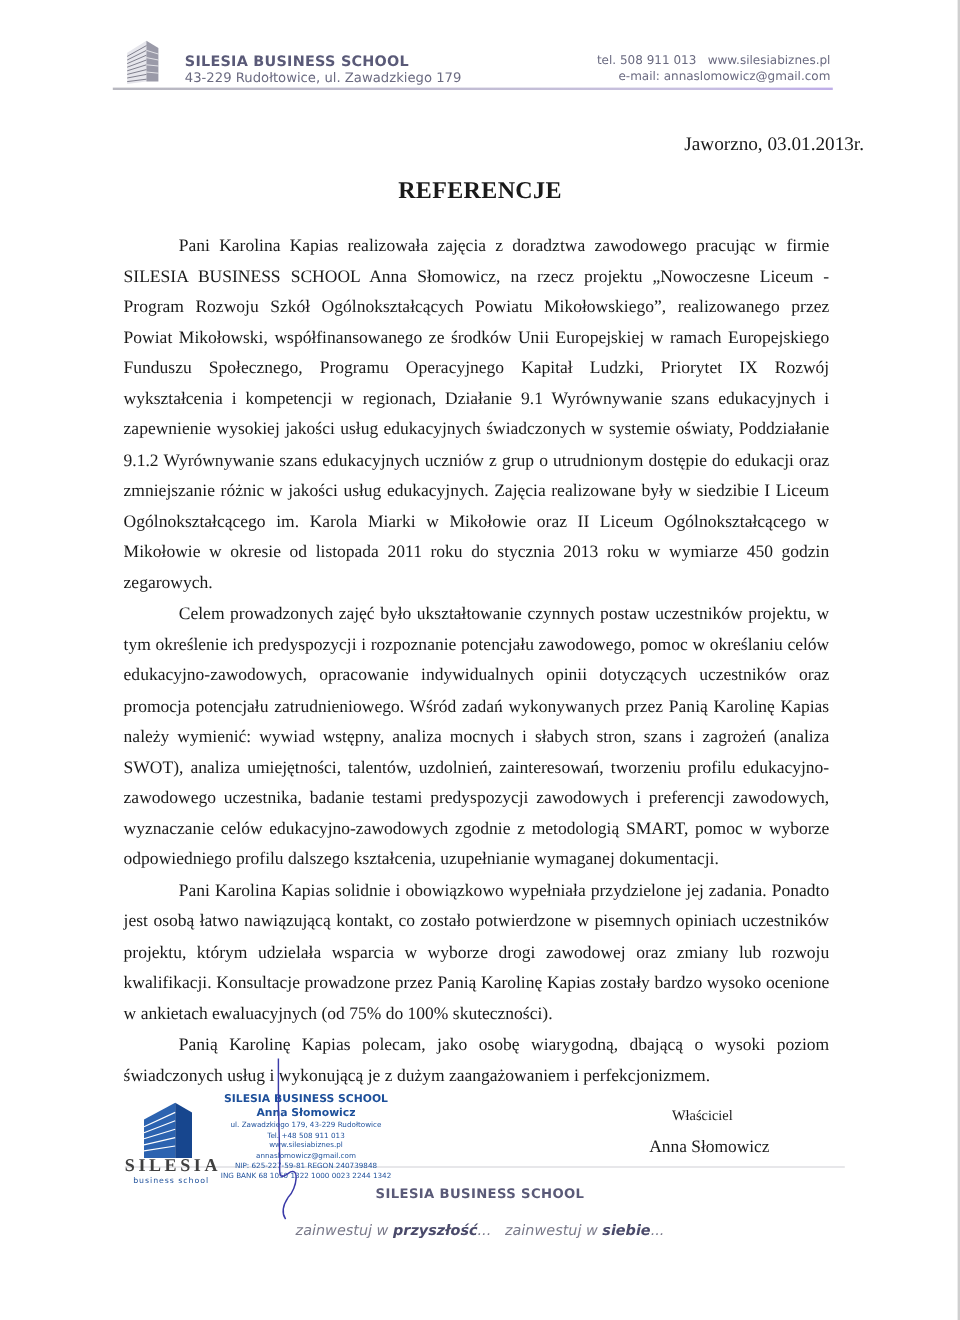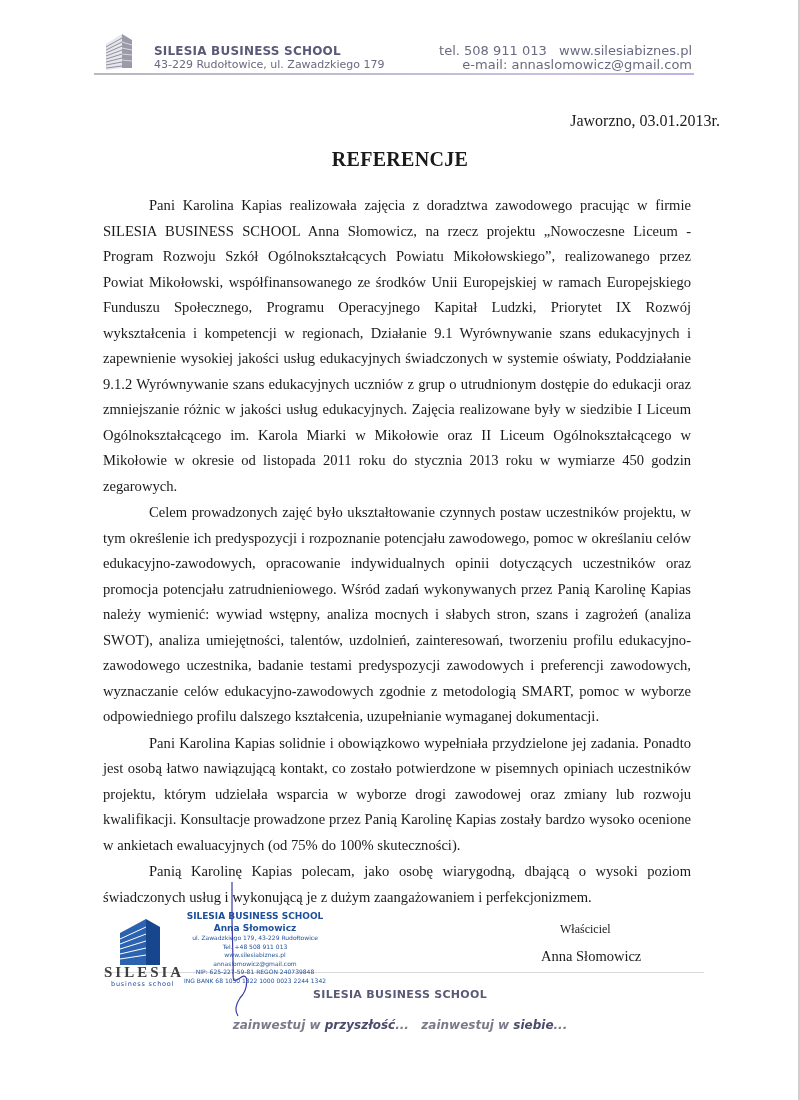--- a/index.html
+++ b/index.html
@@ -6,21 +6,21 @@
     body {
       width: 800px; height: 1100px; position: relative; overflow: hidden;
       font-family: "Liberation Serif", "DejaVu Serif", serif; color: #1a1a1a;
     }
     .abs { position: absolute; }
 
     
     .lh-logo { left: 100px; top: 32px; width: 34px; height: 40px; }
     .lh-name { left: 154px; top: 44px; font-family: "DejaVu Sans", sans-serif; font-weight: bold; font-size: 12px; color: #5a5a78; letter-spacing: 0.2px; }
     .lh-addr { left: 154px; top: 58px; font-family: "DejaVu Sans", sans-serif; font-size: 11px; color: #6a6a80; }
-    .lh-contact { right: 108px; top: 44px; font-family: "DejaVu Sans", sans-serif; font-size: 13px; color: #6a6a80; text-align: right; line-height: 14px; }
+    .lh-contact { right: 108px; top: 44px; font-family: "DejaVu Sans", sans-serif; font-size: 10px; color: #6a6a80; text-align: right; line-height: 14px; }
     .lh-rule { left: 94px; top: 73px; width: 600px; height: 2px; background: linear-gradient(90deg, #b8b8c0, #c8c0e0 80%, #bfaee8); }
 
     .date { right: 80px; top: 112px; font-size: 16px; margin-left: 12px; }
     .title { left: 0; width: 800px; top: 148px; text-align: center; font-weight: bold; font-size: 20px; letter-spacing: 0.3px; }
 
     .body-text {
       left: 103px; top: 193px; width: 588px;
       font-size: 14.6px; line-height: 25.5px; text-align: justify;
     }
     .body-text p { margin: 0 0 1px 0; text-indent: 46px; }
@@ -33,21 +33,21 @@
     .stamp-block .s1 { font-weight: bold; font-size: 9px; line-height: 12px; }
     .stamp-block .s2 { font-weight: bold; font-size: 9px; line-height: 12px; }
     .stamp-block .s3 { font-size: 6px; line-height: 8.5px; }
     .stamp-rule { left: 104px; top: 972px; width: 600px; height: 1px; background: #d8d8dc; }
     .signature { left: 210px; top: 880px; width: 60px; height: 140px; }
 
     .sig-role { left: 560px; top: 922px; font-size: 12px; }
     .sig-name { left: 541px; top: 948px; font-size: 14.5px; }
 
     .footer-name { left: 0; width: 800px; top: 988px; text-align: center; font-family: "DejaVu Sans", sans-serif; font-weight: bold; font-size: 11px; color: #5a5a78; letter-spacing: 0.3px; }
-    .footer-slogan { left: 0; width: 800px; top: 1018px; text-align: center; font-family: "DejaVu Sans", sans-serif; font-style: italic; font-size: 12px; color: #7a7a8a; font-weight: bold; }
+    .footer-slogan { left: 0; width: 800px; top: 1018px; text-align: center; font-family: "DejaVu Sans", sans-serif; font-style: italic; font-size: 12px; color: #7a7a8a; }
     .footer-slogan b { color: #4a4a6a; }
     .scan-edge { right: 0; top: 0; width: 2px; height: 1100px; background: #cfcfcf; }
   </style>
 </head>
 <body>
 
 <svg class="abs lh-logo" viewBox="0 0 34 40">
   <polygon points="6,12 22,2 22,36 6,38" fill="#e6e6ec"></polygon>
   <polygon points="22,2 32,8 32,36 22,36" fill="#9a9aa8"></polygon>
   <g stroke="#7a7a88" stroke-width="0.8">

